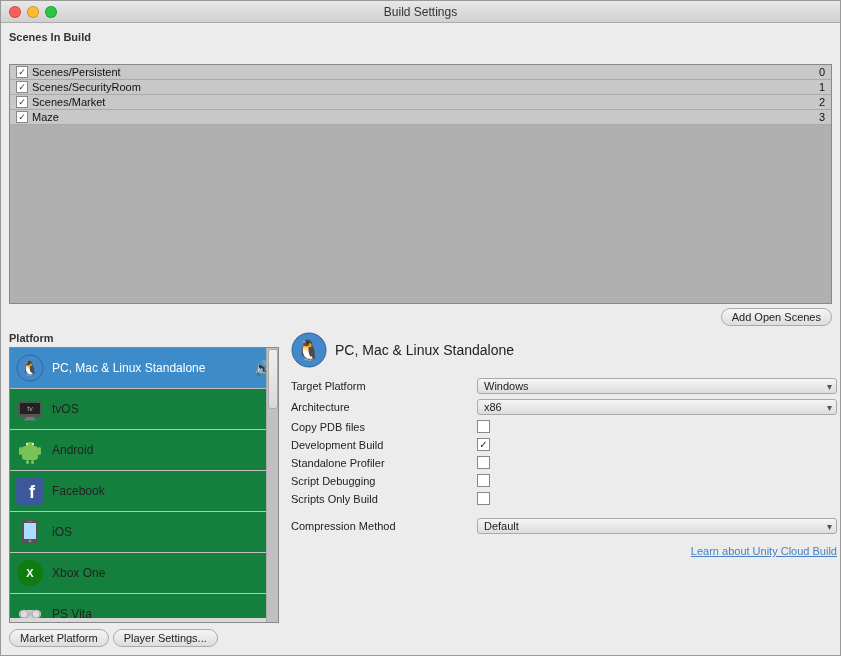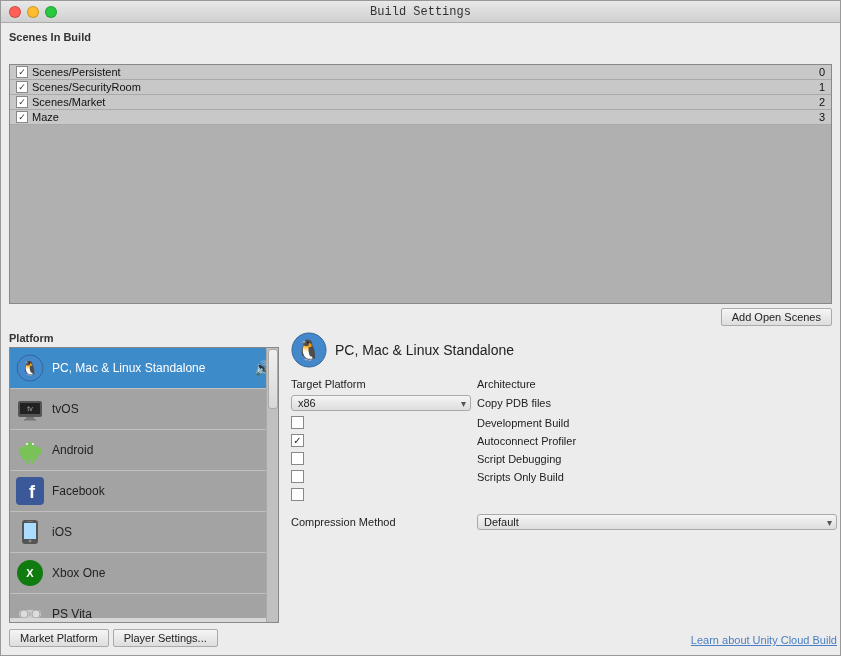--- a/index.html
+++ b/index.html
@@ -42,21 +42,20 @@
       border-radius: 50%;
       border: 1px solid rgba(0,0,0,0.2);
     }
     .tl-close { background: #ff5f57; }
     .tl-minimize { background: #febc2e; }
     .tl-maximize { background: #28c840; }
     .title-text {
       font-size: 12px;
       color: #333;
       font-weight: 500;
-      font-family: Liberation Mono, monospace;
     }
     .content {
       flex: 1;
       display: flex;
       flex-direction: column;
       padding: 8px;
       gap: 6px;
     }
     
     .scenes-section {
@@ -108,21 +107,21 @@
       color: #111;
     }
     .scenes-footer {
       display: flex;
       justify-content: flex-end;
       margin-top: 4px;
     }
     .btn {
       background: linear-gradient(to bottom, #f5f5f5, #ddd);
       border: 1px solid #aaa;
-      border-radius: 2px;
+      border-radius: 9px;
       padding: 2px 10px;
       font-size: 11px;
       cursor: pointer;
       color: #222;
     }
     
     .bottom-section {
       display: flex;
       flex: 1;
       gap: 0;
@@ -151,21 +150,21 @@
       height: 270px;
       overflow: hidden;
       position: relative;
     }
     .platform-item {
       display: flex;
       align-items: center;
       padding: 6px 6px;
       border-bottom: 1px solid #c0c0c0;
       cursor: pointer;
-      background: #a3a3a3;
+      background: #15803d;
       gap: 8px;
     }
     .platform-item.active {
       background: #3e8bca;
     }
     .platform-item.active .platform-item-label {
       color: white;
     }
     .platform-item-label {
       font-size: 12px;
@@ -298,21 +297,21 @@
       text-decoration: underline;
       font-size: 11px;
       cursor: pointer;
       margin-top: auto;
       text-align: right;
     }
     .right-bottom {
       flex: 1;
       display: flex;
       flex-direction: column;
-      justify-content: flex-end;
+      justify-content: flex-start;
     }
     .action-buttons {
       display: flex;
       gap: 6px;
       justify-content: flex-end;
       margin-top: 6px;
     }
     .btn-large {
       background: linear-gradient(to bottom, #f5f5f5, #ddd);
       border: 1px solid #aaa;
@@ -487,20 +486,29 @@
               <circle cx="18" cy="18" r="17" fill="#4488cc" stroke="#336699" stroke-width="1"></circle>
               <text x="18" y="25" text-anchor="middle" font-size="20">🐧</text>
             </svg>
           </div>
           <span class="platform-title">PC, Mac &amp; Linux Standalone</span>
         </div>
 
         <div class="settings-grid">
 
           <span class="settings-label">Target Platform</span>
+          <div class="settings-value">
+            <div class="select-wrapper">
+              <select class="select-box">
+                <option>Windows</option>
+                <option>Mac OS X</option>
+                <option>Linux</option>
+              </select>
+            </div>
+          </div>
 
           <span class="settings-label">Architecture</span>
           <div class="settings-value">
             <div class="select-wrapper">
               <select class="select-box">
                 <option>x86</option>
                 <option>x86_64</option>
               </select>
             </div>
           </div>
@@ -508,21 +516,21 @@
           <span class="settings-label">Copy PDB files</span>
           <div class="settings-value">
             <div class="checkbox-field"></div>
           </div>
 
           <span class="settings-label">Development Build</span>
           <div class="settings-value">
             <div class="checkbox-field checked"></div>
           </div>
 
-          <span class="settings-label">Autoconnect Profiler</span>
+          <span class="settings-label">Standalone Profiler</span>
           <div class="settings-value">
             <div class="checkbox-field"></div>
           </div>
 
           <span class="settings-label">Script Debugging</span>
           <div class="settings-value">
             <div class="checkbox-field"></div>
           </div>
 
           <span class="settings-label">Scripts Only Build</span>

